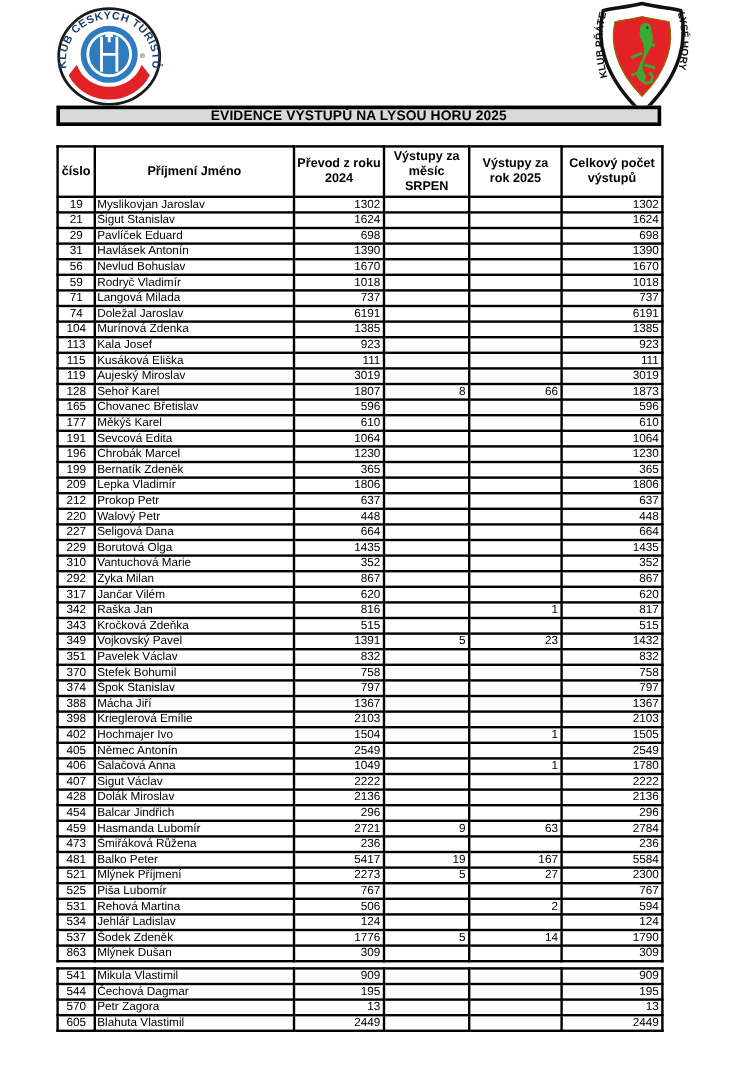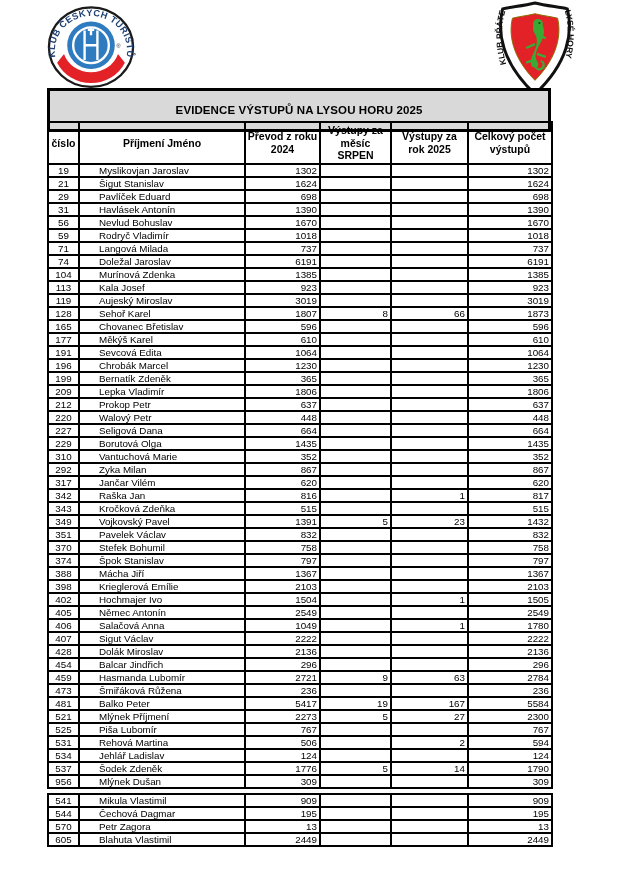--- a/index.html
+++ b/index.html
@@ -8,21 +8,21 @@
     width: 627px; height: 896px;
     background: #ffffff;
     font-family: "Liberation Sans", sans-serif;
     position: relative;
     overflow: hidden;
   }
   .logo-left  { position: absolute; left: 45px; top: 5px;  width: 92px; height: 86px; }
   .logo-right { position: absolute; left: 490px; top: 1px; width: 90px; height: 96px; }
 
   .title-bar {
-    position: absolute; left: 47px; top: 88px; width: 504px; height: 44px;
+    position: absolute; left: 47px; top: 88px; width: 504px; height: 17px;
     background: #d9d9d9; border: 3px solid #000;
     display: flex; align-items: center; justify-content: center;
   }
   .title-bar span { font-weight: bold; font-size: 11.5px; color: #000; letter-spacing: .1px; }
 
   .table-area { position: absolute; left: 47px; top: 121px; width: 504px; }
   table { border-collapse: collapse; table-layout: fixed; width: 504px; }
   .gap { height: 4px; }
 
   th, td {
@@ -30,21 +30,21 @@
     overflow: hidden; white-space: nowrap;
     color: #000;
   }
   th {
     font-weight: bold; font-size: 10.5px; line-height: 1.2;
     text-align: center; vertical-align: middle;
     height: 36px; padding: 1px 1px; white-space: normal;
   }
   td { font-size: 9.8px; height: 13px; line-height: 11px; padding: 0 2px; }
   td.c0 { text-align: center; padding: 0; }
-  td.c1 { text-align: left; padding-left: 19px; }
+  td.c1 { text-align: left; padding-left: 1px; }
   td.c2, td.c3, td.c4, td.c5 { text-align: right; padding-right: 2px; }
 </style>
 </head>
 <body>
 
 <svg class="logo-left" viewBox="0 0 100 94">
   <ellipse cx="50" cy="46" rx="46" ry="43.5" fill="#ffffff" stroke="#1a1a1a" stroke-width="2.5"></ellipse>
   <path d="M 13 63 A 41 39 0 0 0 87 63 L 79.5 53.5 A 31 29 0 0 1 20.5 53.5 Z" fill="#e32228"></path>
   <circle cx="50" cy="44" r="26" fill="#2e7bc0"></circle>
   <g stroke="#ffffff" stroke-width="2.6" fill="none">
@@ -181,20 +181,28 @@
         </tr>
         <tr>
           <td class="c0">113</td>
           <td class="c1">Kala Josef</td>
           <td class="c2">923</td>
           <td class="c3"></td>
           <td class="c4"></td>
           <td class="c5">923</td>
         </tr>
         <tr>
+          <td class="c0">115</td>
+          <td class="c1">Kusáková Eliška</td>
+          <td class="c2">111</td>
+          <td class="c3"></td>
+          <td class="c4"></td>
+          <td class="c5">111</td>
+        </tr>
+        <tr>
           <td class="c0">119</td>
           <td class="c1">Aujeský Miroslav</td>
           <td class="c2">3019</td>
           <td class="c3"></td>
           <td class="c4"></td>
           <td class="c5">3019</td>
         </tr>
         <tr>
           <td class="c0">128</td>
           <td class="c1">Sehoř Karel</td>
@@ -477,21 +485,21 @@
         </tr>
         <tr>
           <td class="c0">537</td>
           <td class="c1">Šodek Zdeněk</td>
           <td class="c2">1776</td>
           <td class="c3">5</td>
           <td class="c4">14</td>
           <td class="c5">1790</td>
         </tr>
         <tr>
-          <td class="c0">956</td>
+          <td class="c0">863</td>
           <td class="c1">Mlýnek Dušan</td>
           <td class="c2">309</td>
           <td class="c3"></td>
           <td class="c4"></td>
           <td class="c5">309</td>
         </tr>
       </tbody>
   </table>
   <div class="gap"></div>
   <table>

